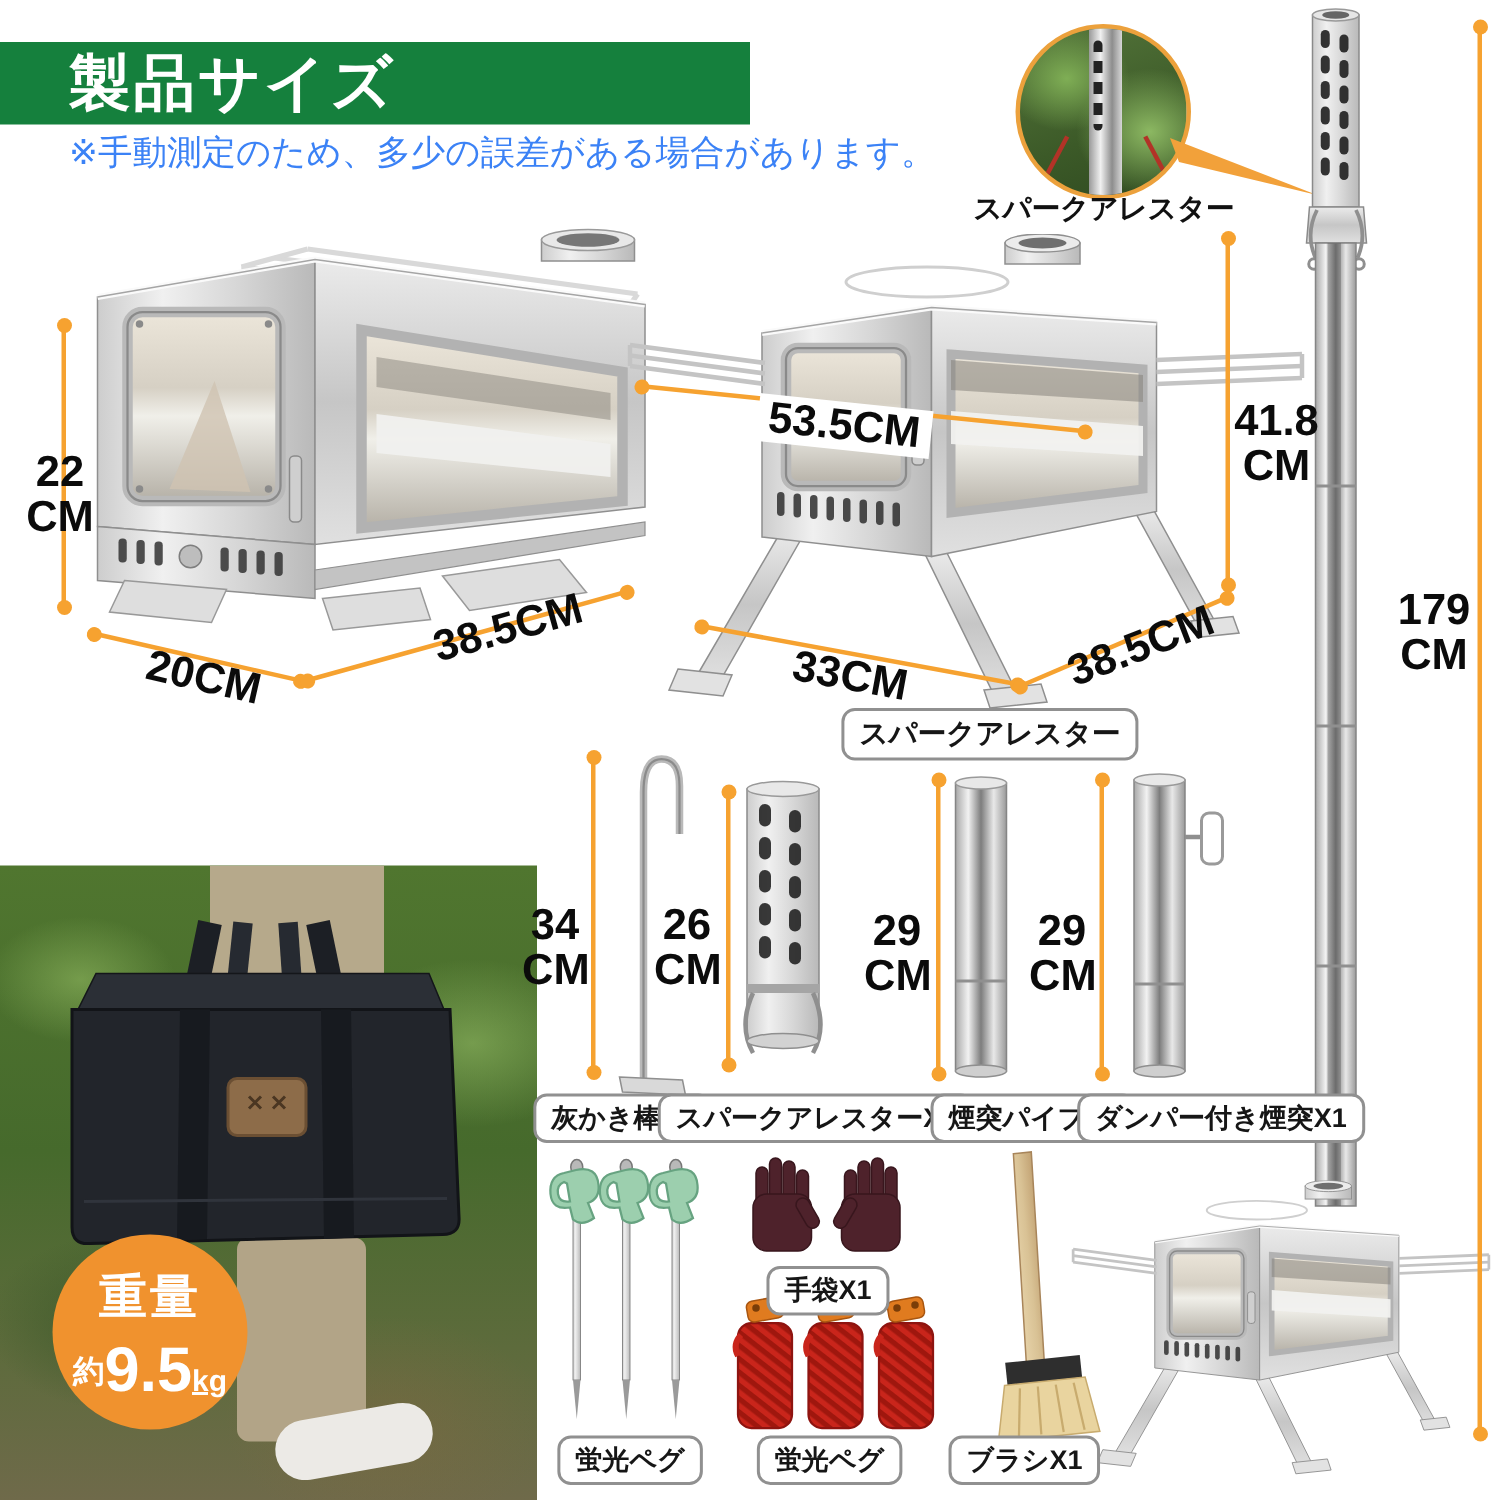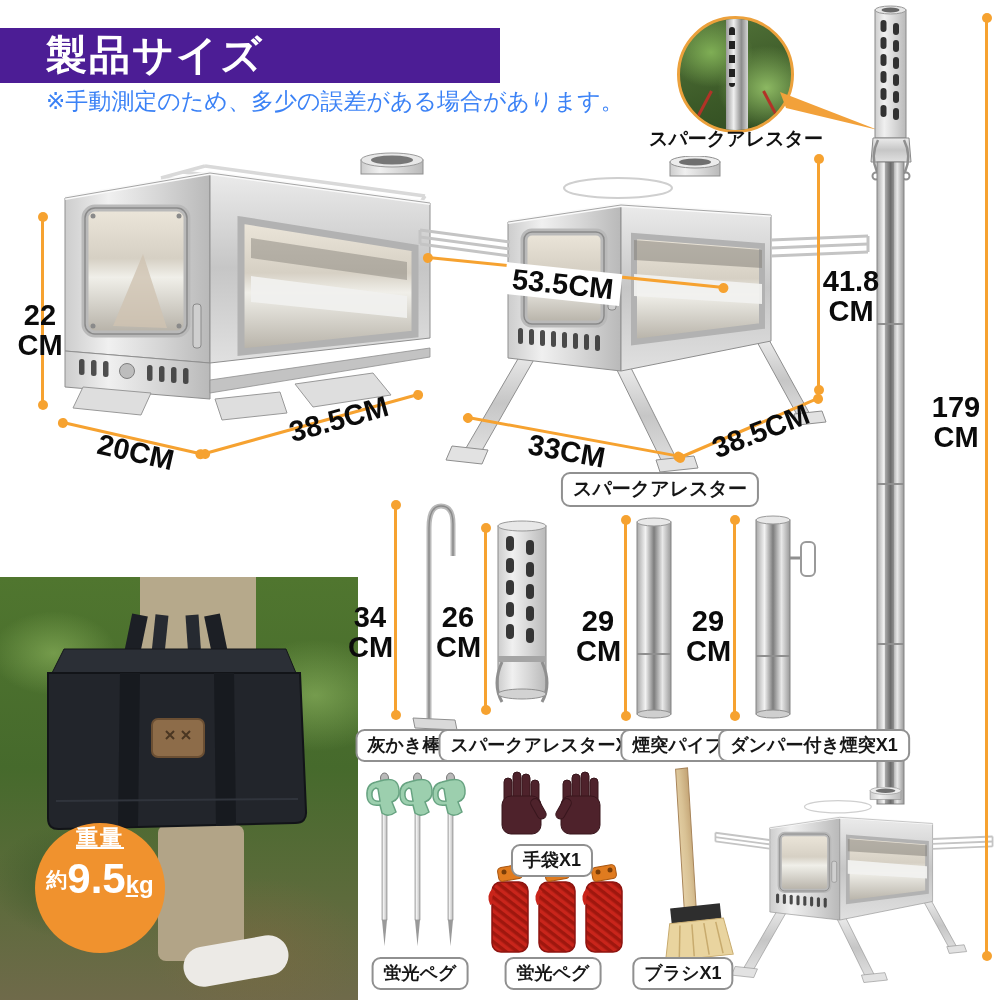--- a/index.html
+++ b/index.html
@@ -1,19 +1,19 @@
 <!DOCTYPE html>
 <html><head>
 <meta charset="utf-8">
 <style>
   html,body{margin:0;padding:0;background:#fff;}
   .canvas{position:relative;width:1000px;height:1000px;background:#fff;overflow:hidden;
           font-family:"Liberation Sans","DejaVu Sans",sans-serif;color:#111;}
   
-  .banner{position:absolute;left:0;top:28px;width:500px;height:55px;background:#4c1d95;}
+  .banner{position:absolute;left:0;top:28px;width:500px;height:55px;background:#15803d;}
   .banner span{display:block;padding-left:46px;line-height:55px;font-size:41px;font-weight:bold;color:#fff;letter-spacing:2px;}
   .note{position:absolute;left:46px;font-size:23px;color:#3b82f6;white-space:nowrap;}
   
   .callout-circle{position:absolute;left:677px;top:16px;width:117px;height:117px;border-radius:50%;
       border:3px solid #ECA13C;box-sizing:border-box;overflow:hidden;
       background:radial-gradient(60px 50px at 28% 30%,#7fae55,transparent 70%),
                  radial-gradient(70px 60px at 78% 62%,#8cb862,transparent 70%),
                  linear-gradient(160deg,#55763b,#3c5a28 60%,#2f4a20);}
   .cc-pipe{position:absolute;left:46px;top:0;width:22px;height:117px;
       background:linear-gradient(90deg,#9a9a9a,#f0f0f0 35%,#8d8d8d 70%,#d6d6d6);}
@@ -41,25 +41,25 @@
                  radial-gradient(110px 80px at 20% 72%,rgba(55,85,38,.65),transparent 72%),
                  radial-gradient(150px 100px at 72% 88%,rgba(125,105,65,.55),transparent 72%),
                  linear-gradient(180deg,#50762f 0%,#466a2c 45%,#5d6b3c 76%,#6f6a4a 100%);}
   .ph-leg-upper{position:absolute;left:140px;top:0;width:116px;height:102px;background:#b6a98b;border-radius:0 0 10px 10px;}
   .ph-leg-lower{position:absolute;left:158px;top:248px;width:86px;height:136px;background:#b2a487;border-radius:8px;}
   .ph-shoe{position:absolute;left:183px;top:364px;width:106px;height:40px;background:#eceae6;border-radius:20px;transform:rotate(-10deg);}
   .pill{position:absolute;left:50px;top:526px;width:262px;height:48px;background:#F0922E;border-radius:26px;
         display:flex;align-items:center;justify-content:center;font-size:33px;font-weight:bold;color:#fff;z-index:8;letter-spacing:1px;}
   .weight{position:absolute;left:35px;top:823px;width:130px;height:130px;border-radius:50%;background:#F0922E;
         color:#fff;text-align:center;z-index:8;}
-  .w-title{font-size:22px;font-weight:bold;letter-spacing:2px;text-decoration:underline;}
+  .w-title{font-size:32px;font-weight:bold;margin-top:20px;letter-spacing:2px;}
   .w-line2{margin-top:2px;}
   .w-pre{font-size:21px;font-weight:bold;vertical-align:6px;}
   .w-val{font-size:42px;font-weight:bold;}
-  .w-unit{font-size:24px;font-weight:bold;text-decoration:underline;}
+  .w-unit{font-size:20px;font-weight:bold;text-decoration:underline;}
   svg{position:absolute;overflow:visible;}
 </style>
 </head>
 <body>
 
 <div class="canvas">
 
   <svg width="0" height="0">
     <defs>
       <linearGradient id="gmh" x1="0" y1="0" x2="1" y2="0">

